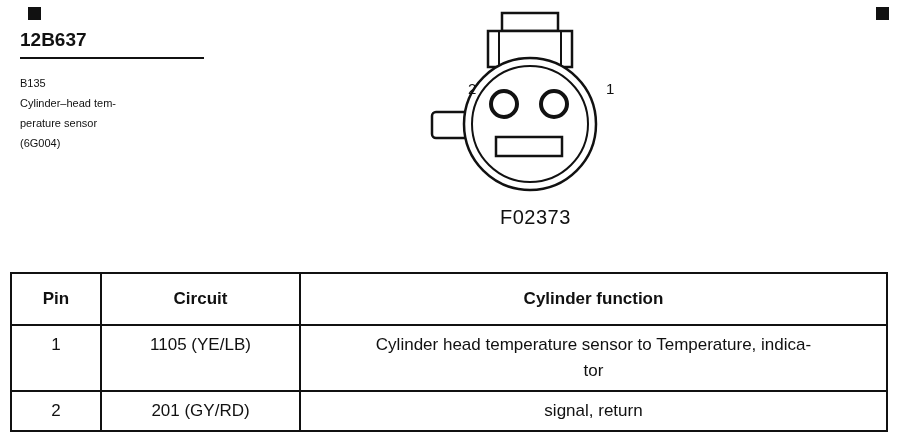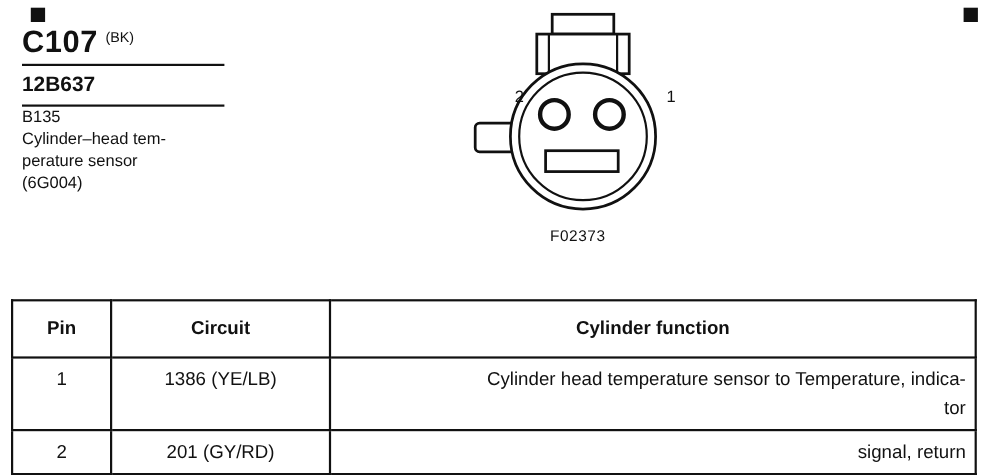--- a/index.html
+++ b/index.html
@@ -49,21 +49,22 @@
     top: -9px;
     margin-left: 7px;
   }
   .part {
     font-size: 19px;
     font-weight: bold;
     padding: 7px 0 6px 0;
     border-bottom: 2px solid #111;
   }
   .desc {
-    font-size: 15px;
+    margin-top: 14px;
+    font-size: 11px;
     line-height: 20px;
   }
   .preline { white-space: pre-line; }
 
   
   .connector-figure {
     position: absolute;
     left: 420px;
     top: 6px;
     width: 230px;
@@ -73,21 +74,21 @@
   .pin-num {
     position: absolute;
     font-size: 15px;
   }
   .pin-num.pin-2 { left: 48px;  top: 74px; }
   .pin-num.pin-1 { left: 186px; top: 74px; }
   .fig-caption {
     position: absolute;
     left: 80px;
     top: 200px;
-    font-size: 14px;
+    font-size: 20px;
     letter-spacing: 0.5px;
   }
 
   
   table.pinout {
     position: absolute;
     left: 10px;
     top: 272px;
     width: 878px;
     border-collapse: collapse;
@@ -107,36 +108,33 @@
   }
   table.pinout td {
     vertical-align: top;
     padding: 6px 8px;
     line-height: 26px;
   }
   td.c-pin     { text-align: center; width: 90px; }
   td.c-circuit { text-align: center; width: 168px; }
   th.h-pin     { width: 90px; }
   th.h-circuit { width: 199px; }
-  td.c-func    { text-align: right; padding-left: 14px; }
+  td.c-func    { text-align: center; padding-left: 14px; }
   tr.row-1 td  { height: 64px; }
   tr.row-2 td  { height: 36px; }
 </style>
 </head>
 <body>
 
 <div class="page">
 
   <div class="reg-mark left"></div>
   <div class="reg-mark right"></div>
 
   <div class="id-block">
-    <div class="id-line1">
-      <span class="cid">C107</span><span class="ccolor">(BK)</span>
-    </div>
     <div class="part">12B637</div>
     <div class="desc preline">B135
 Cylinder–head tem-
 perature sensor
 (6G004)</div>
   </div>
 
   <div class="connector-figure">
     <svg width="230" height="225" viewBox="0 0 230 225">
 
@@ -164,21 +162,21 @@
     <thead>
       <tr>
         <th class="h-pin">Pin</th>
         <th class="h-circuit">Circuit</th>
         <th>Cylinder function</th>
       </tr>
     </thead>
     <tbody>
       <tr class="row-1">
         <td class="c-pin">1</td>
-        <td class="c-circuit">1386 (YE/LB)</td>
+        <td class="c-circuit">1105 (YE/LB)</td>
         <td class="c-func preline">Cylinder head temperature sensor to Temperature, indica-
 tor</td>
       </tr>
       <tr class="row-2">
         <td class="c-pin">2</td>
         <td class="c-circuit">201 (GY/RD)</td>
         <td class="c-func">signal, return</td>
       </tr>
     </tbody>
   </table>

